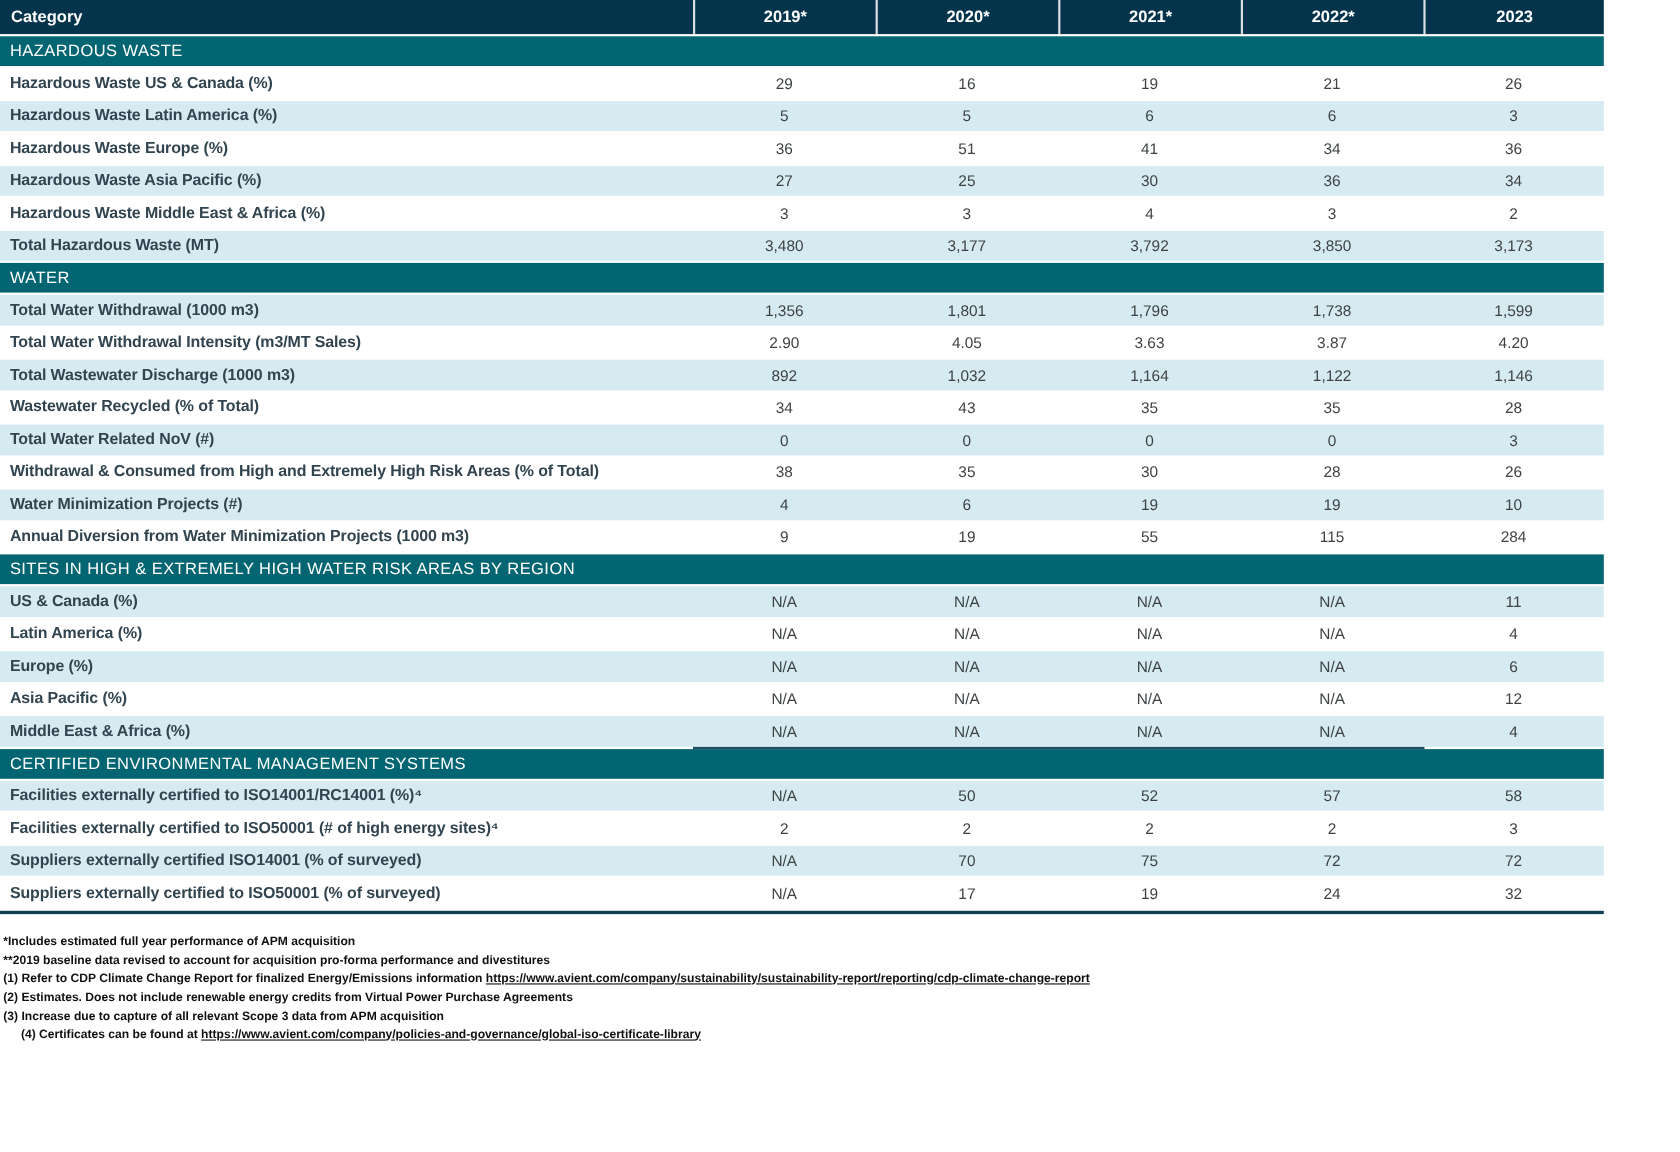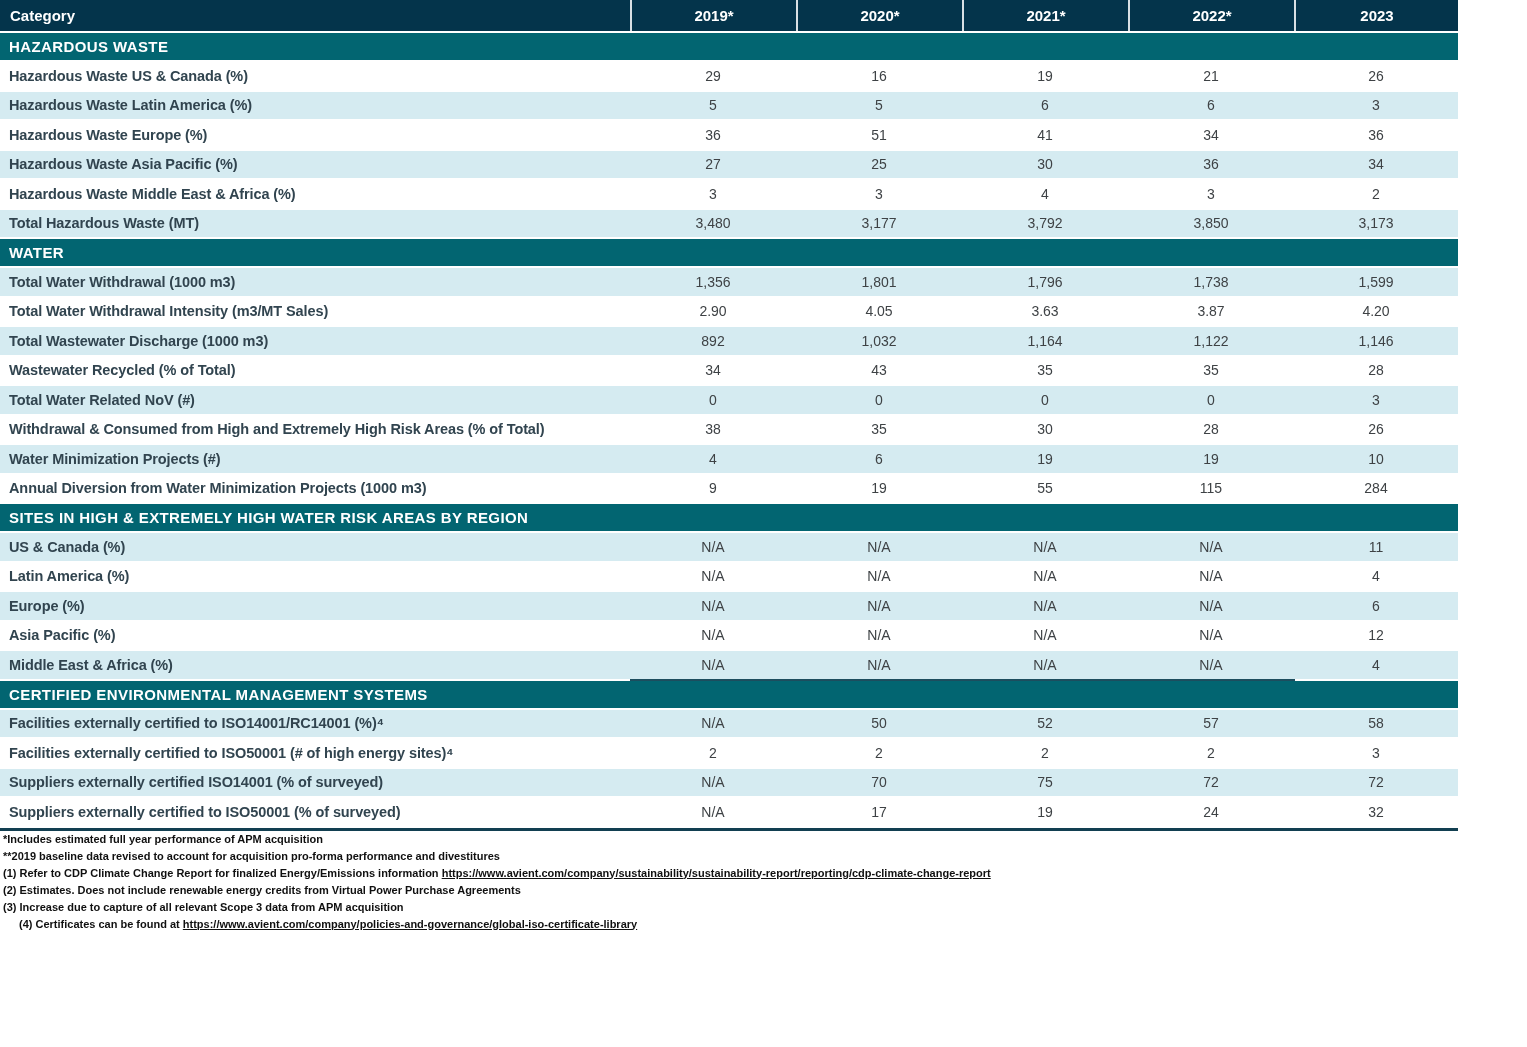--- a/index.html
+++ b/index.html
@@ -28,39 +28,39 @@
     font-weight:bold;font-size:15px;
   }
   .header-row .cell{display:flex;align-items:center;}
   .header-row .cat-cell{padding-left:10px;}
   .header-row .year-cell{
     justify-content:center;border-left:2px solid rgba(255,255,255,0.85);
   }
   .section-row{
     background:var(--section-bg);color:#ffffff;height:27px;width:1458px;
     display:flex;align-items:center;padding-left:9px;
-    font-weight:bold;font-size:15px;letter-spacing:0.4px;margin-bottom:2px;
+    font-weight:normal;font-size:15px;letter-spacing:0.4px;margin-bottom:2px;
   }
   .data-row{
     height:27.5px;align-items:center;font-size:14px;position:relative;
     background:#ffffff;
   }
   .data-row.alt{background:var(--alt-row-bg);}
   .data-row .label-cell{
     padding-left:9px;font-weight:bold;color:var(--label-text);
     font-size:14.5px;letter-spacing:-0.1px;white-space:nowrap;
   }
   .data-row .value-cell{text-align:center;color:var(--value-text);}
   .partial-rule{
     position:absolute;left:630px;width:665px;bottom:-2px;height:2px;
     background:var(--partial-rule);
   }
   .table-bottom-border{width:1458px;height:3px;background:var(--bottom-border);}
   .footnotes{
-    padding-left:3px;font-size:11px;font-weight:bold;
+    margin-top:17px;padding-left:3px;font-size:11px;font-weight:bold;
     color:#101010;line-height:17px;
   }
   .footnote-line{white-space:nowrap;}
   .footnote-link{text-decoration:underline;cursor:pointer;color:#101010;}
 </style>
 </head>
 <body>
 
 <div class="table" id="table-root">
     <div class="grid-row header-row">

